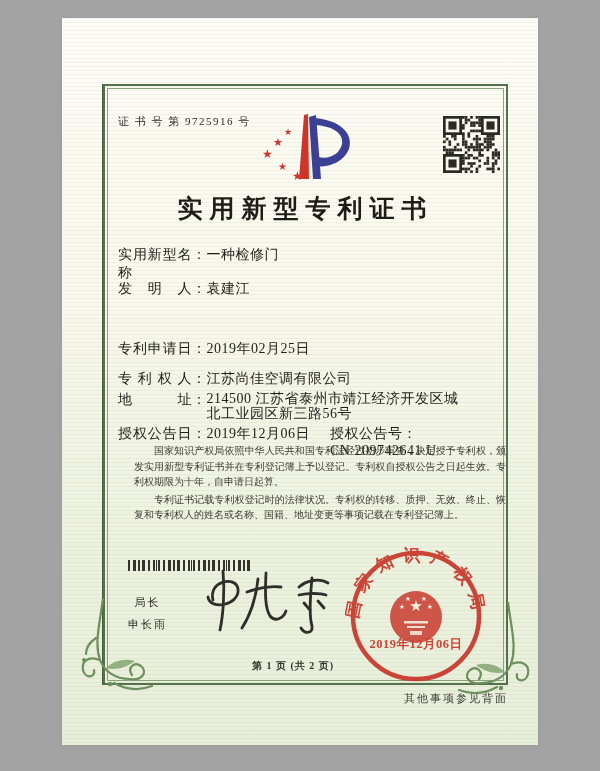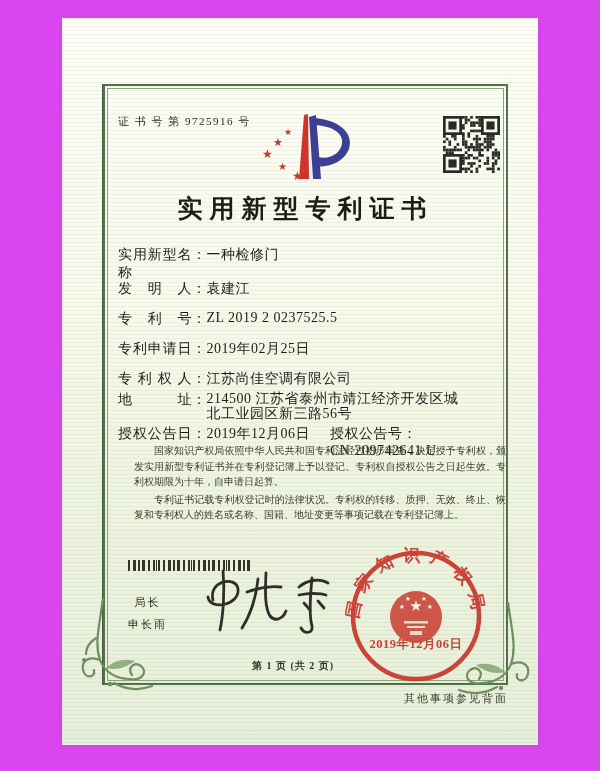--- a/index.html
+++ b/index.html
@@ -1,17 +1,17 @@
 <!DOCTYPE html>
 <html><head>
 <meta charset="utf-8">
 <style>
   html,body{margin:0;padding:0;background:#ffffff;}
   .photo{
-    position:relative;width:600px;height:771px;background:#d946ef;overflow:hidden;
+    position:relative;width:600px;height:771px;background:#a3a3a3;overflow:hidden;
     font-family:"Liberation Serif","DejaVu Serif",serif;color:#26251f;
   }
   .paper{
     position:absolute;left:62px;top:18px;width:476px;height:727px;
     background:
       repeating-linear-gradient(180deg, rgba(125,160,105,0.10) 0px, rgba(125,160,105,0.10) 1px, rgba(0,0,0,0) 1px, rgba(0,0,0,0) 4px),
       linear-gradient(180deg,#fefdf7 0%,#f8f8ec 40%,#edf2de 72%,#e7eeda 100%);
     box-shadow:0 0 6px rgba(0,0,0,0.06);
   }
   .frame{
@@ -227,23 +227,20 @@
   </svg>
 
   <div class="title">实用新型专利证书</div>
 
   <div class="row" style="top:246px">
     <span class="lbl">实用新型名称</span><span class="colon">：</span><span class="val">一种检修门</span>
   </div>
   <div class="row" style="top:280px">
     <span class="lbl">发明人</span><span class="colon">：</span><span class="val">袁建江</span>
   </div>
-  <div class="row" style="top:310px">
-    <span class="lbl">专利号</span><span class="colon">：</span><span class="val">ZL 2019 2 0237525.5</span>
-  </div>
   <div class="row" style="top:340px">
     <span class="lbl">专利申请日</span><span class="colon">：</span><span class="val">2019年02月25日</span>
   </div>
   <div class="row" style="top:370px">
     <span class="lbl">专利权人</span><span class="colon">：</span><span class="val">江苏尚佳空调有限公司</span>
   </div>
   <div class="row" style="top:391px">
     <span class="lbl">地址</span><span class="colon">：</span><span class="val-wrap">214500 江苏省泰州市靖江经济开发区城北工业园区新三路56号</span>
   </div>
   <div class="row row-grant" style="top:425px">

